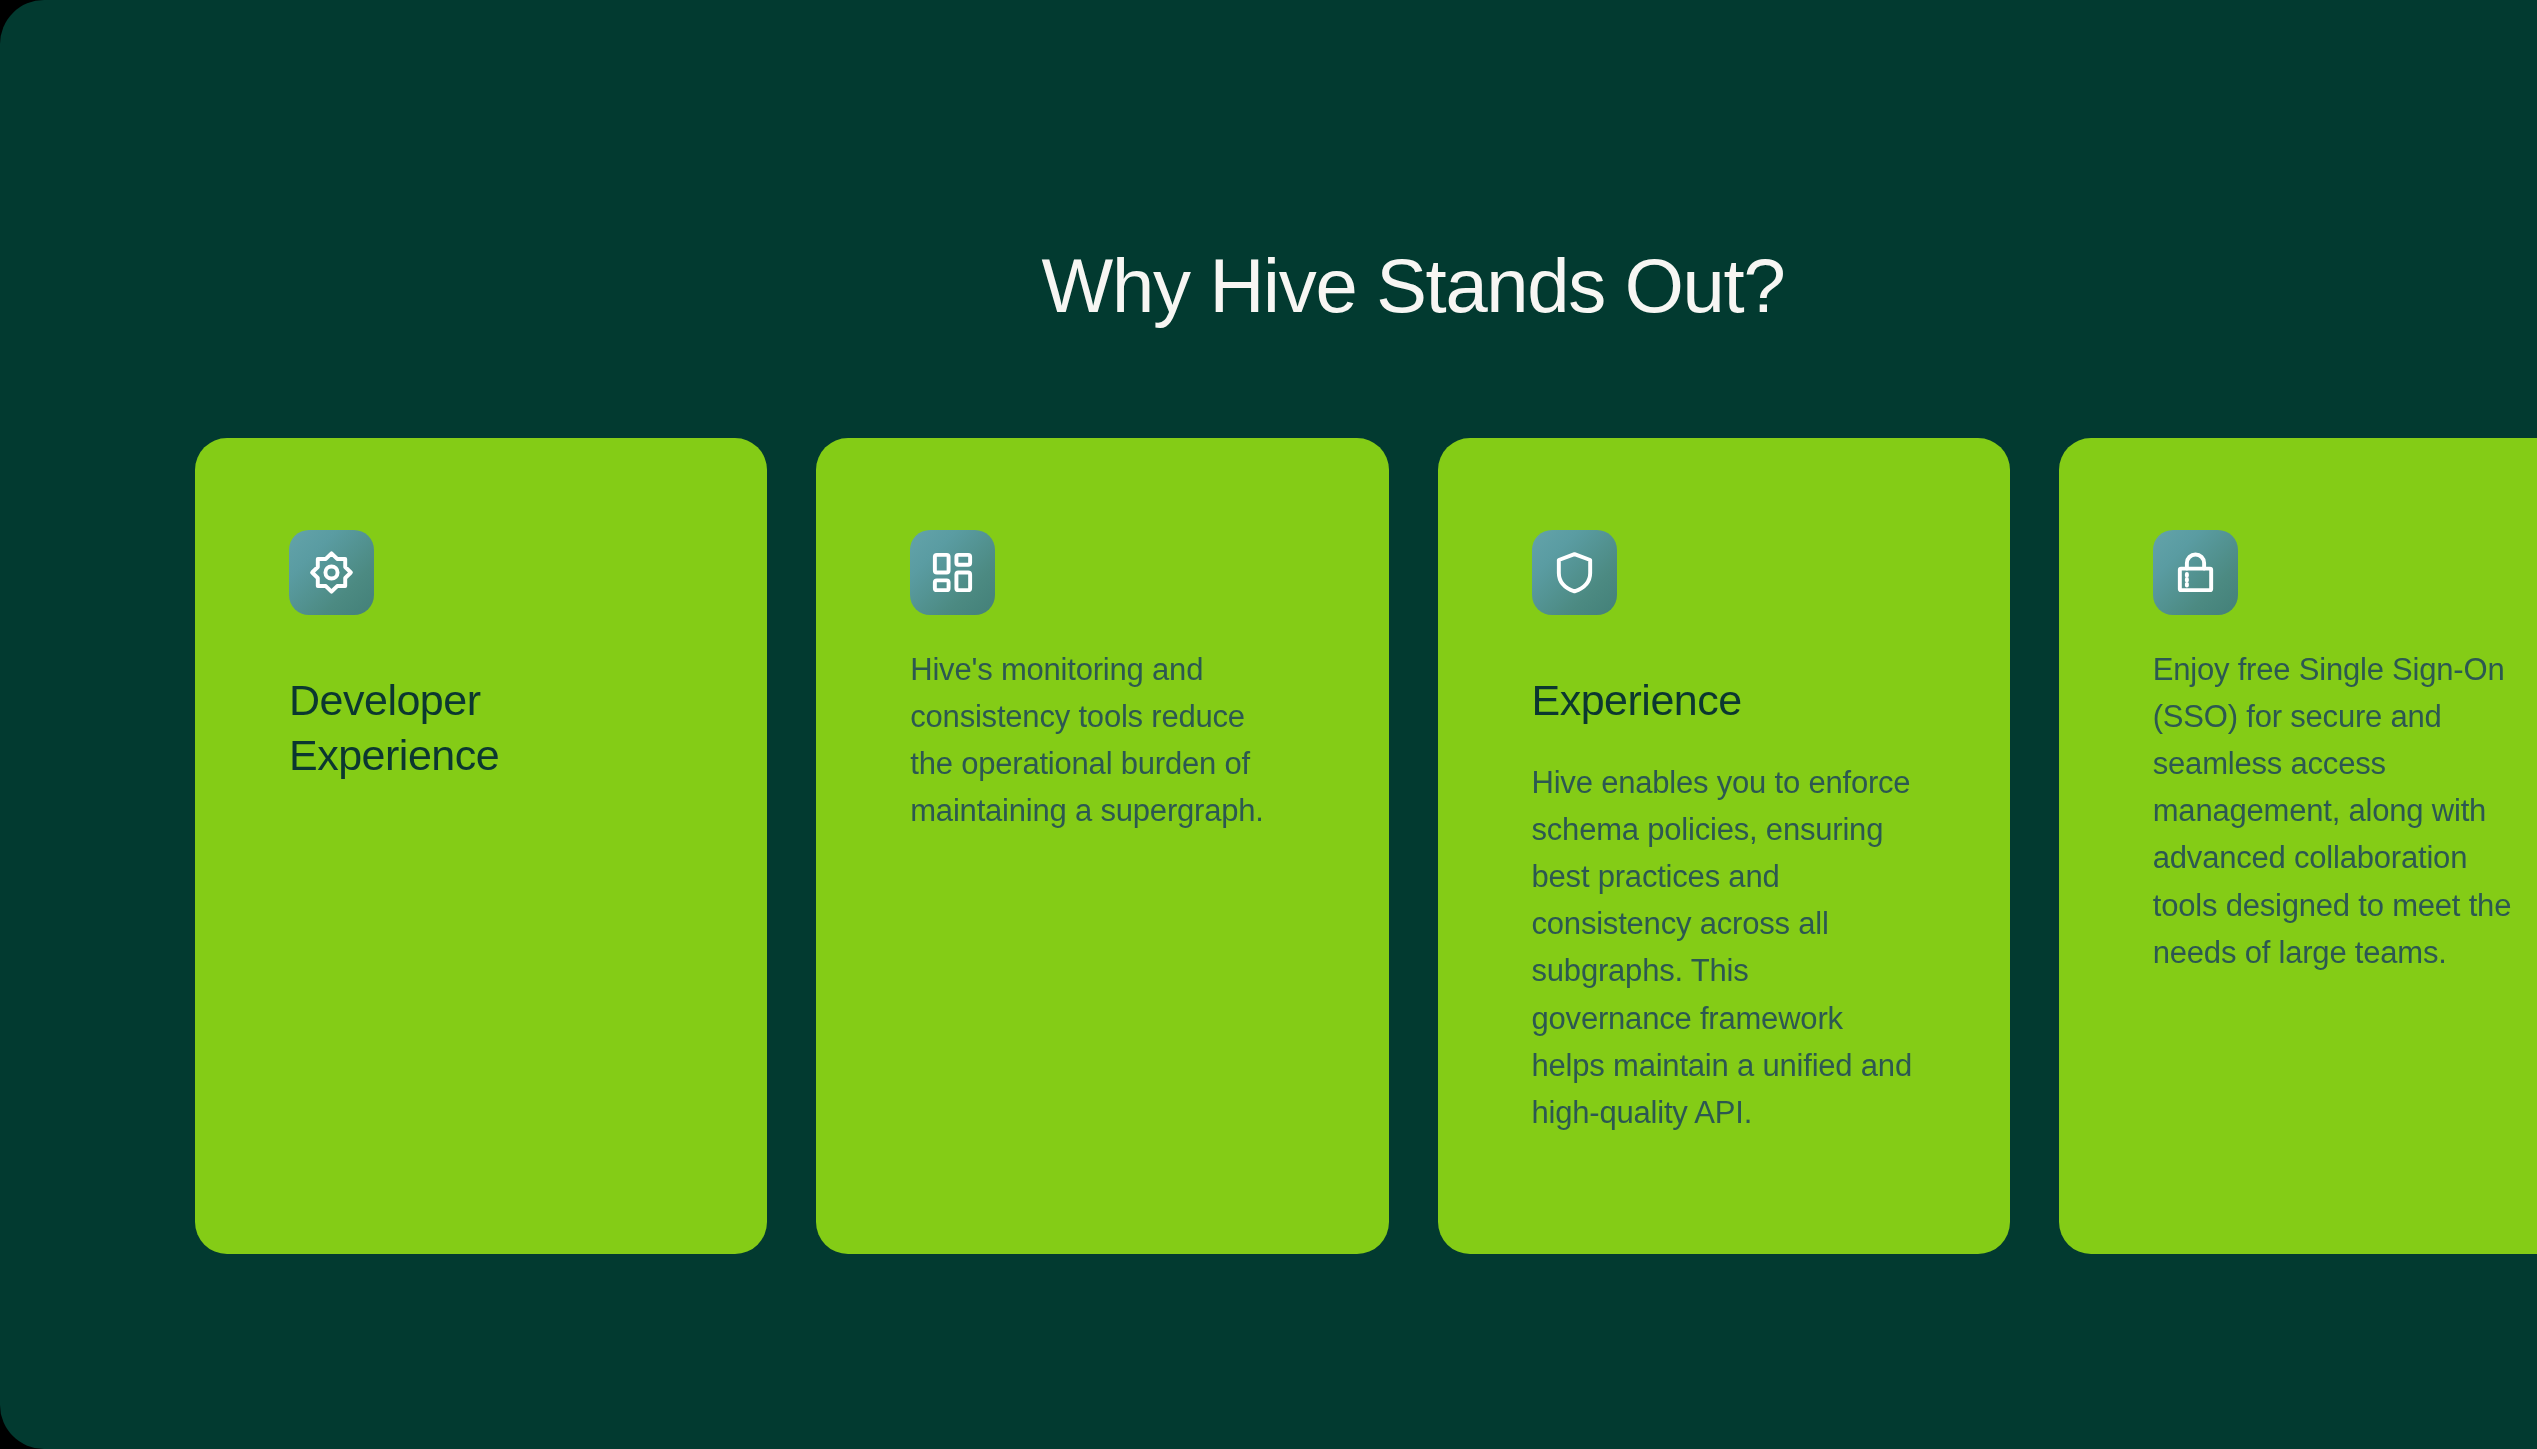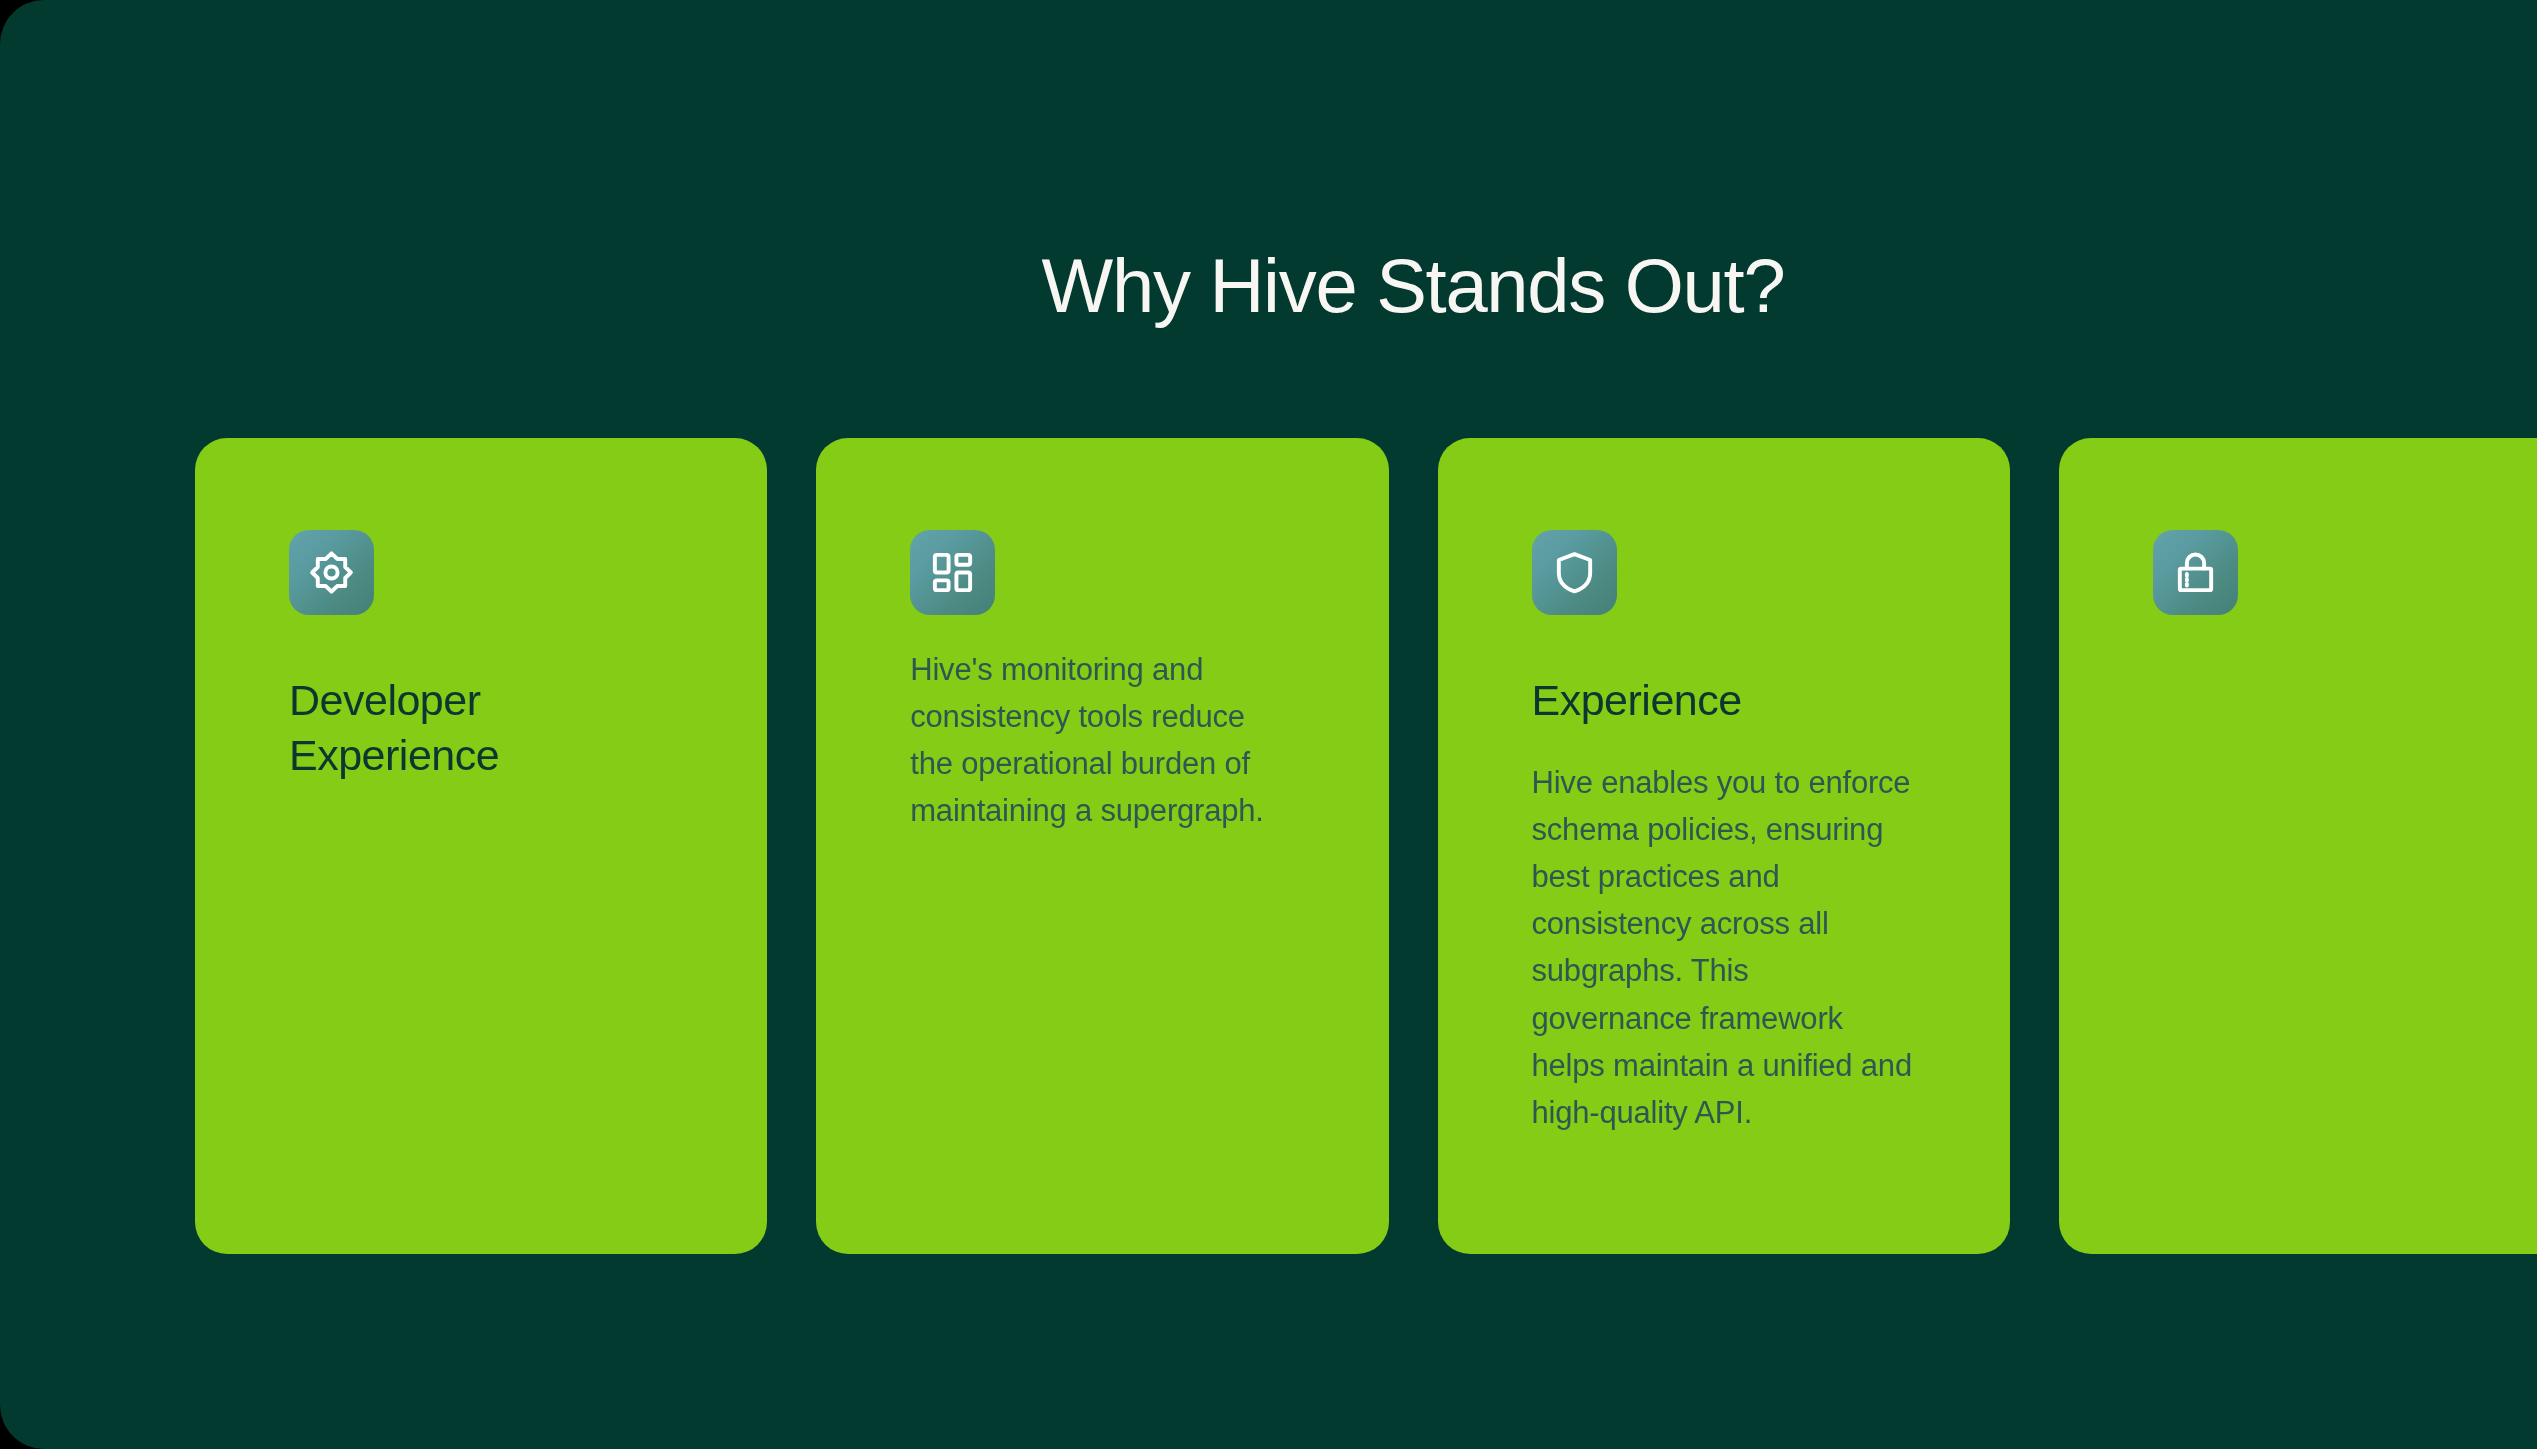--- a/index.html
+++ b/index.html
@@ -156,18 +156,19 @@
       <div class="card">
         <div class="icon-tile">
           <svg viewBox="0 0 24 24" fill="none" stroke="#FFFFFF" stroke-width="2" stroke-linecap="round" stroke-linejoin="round">
             <rect x="4" y="10" width="16" height="11" rx="0.6"></rect>
             <path d="M7.6 10 V7.2 A4.4 4.4 0 0 1 16.4 7.2 V10"></path>
             <line x1="7.6" y1="12.8" x2="7.6" y2="13.6"></line>
             <line x1="7.6" y1="15.3" x2="7.6" y2="16.1"></line>
             <line x1="7.6" y1="17.8" x2="7.6" y2="18.6"></line>
           </svg>
         </div>
+        <div class="card-body">Enjoy free Single Sign-On (SSO) for secure and seamless access management, along with advanced collaboration tools designed to meet the needs of large teams.</div>
       </div>
 
     </div>
   </div>
 </div>
 
 
 </body></html>

